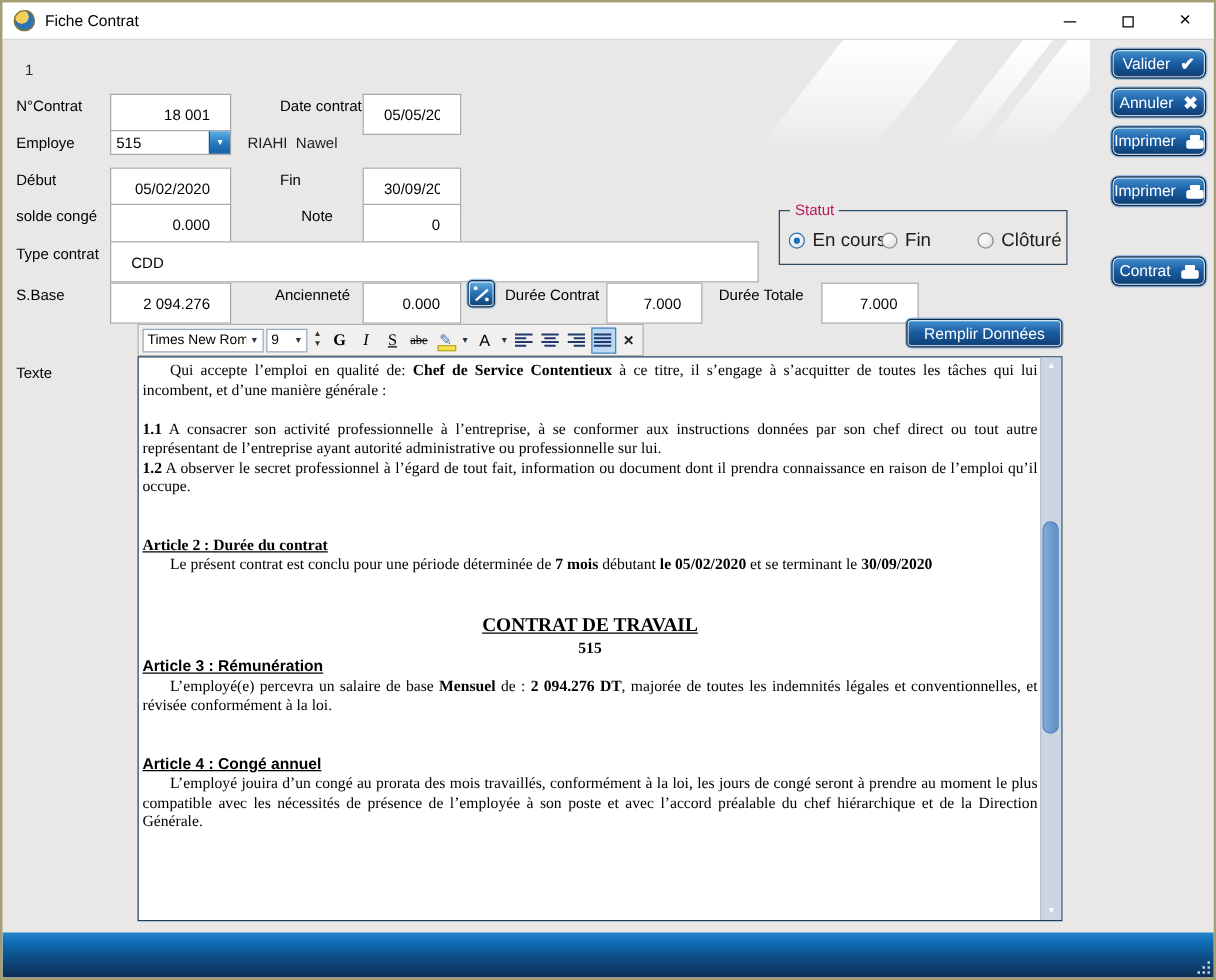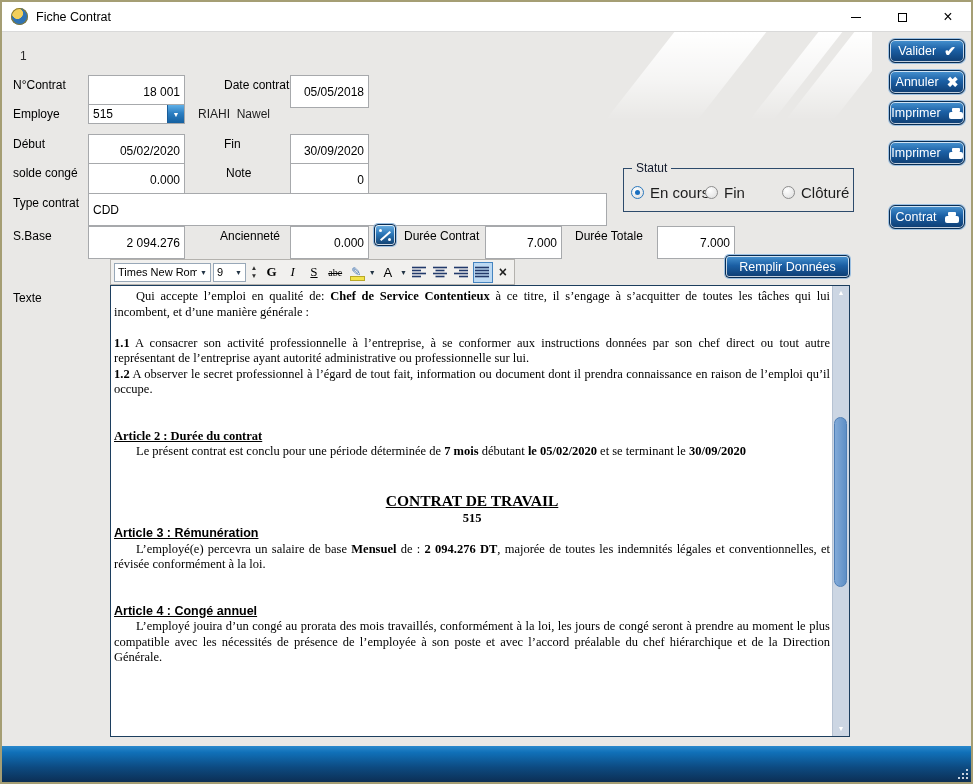--- a/index.html
+++ b/index.html
@@ -27,41 +27,41 @@
   .stripes{position:absolute;left:560px;top:30px;width:310px;height:88px;overflow:hidden;pointer-events:none;}
   .stripe{position:absolute;top:0;height:88px;transform:skewX(-38deg);
     background:linear-gradient(180deg,#ffffff 0%, rgba(255,255,255,0.55) 55%, rgba(255,255,255,0) 100%);}
   .stripe.s1{left:78px;width:92px;}
   .stripe.s2{left:222px;width:24px;}
   .stripe.s3{left:258px;width:48px;}
 
   
   .lbl{position:absolute;font-size:12px;color:#000000;white-space:nowrap;}
   .fld{position:absolute;height:33px;border:1px solid #a7a9ac;background:#fff;font-family:"Liberation Sans",sans-serif;
-       font-size:12px;color:#000;padding:0 4px;outline:none;}
+       font-size:12px;color:#000;padding:0 16px;outline:none;}
   .fld.num{text-align:right;}
   .static-name{position:absolute;font-size:12px;color:#1d1d1d;}
 
   
   .combo{position:absolute;height:20px;border:1px solid #a7a9ac;background:#fff;display:flex;}
   .combo .val{flex:1;font-size:12px;padding:2px 0 0 4px;color:#000;}
   .combo .arrow-btn{width:17px;height:100%;background:linear-gradient(180deg,#5fb0e8 0%,#2d7fc2 45%,#1460a0 100%);
     border-left:1px solid #1a5c98;display:flex;align-items:center;justify-content:center;color:#fff;font-size:7px;}
 
   
   .mini-btn{position:absolute;width:22px;height:22px;border-radius:4px;border:1px solid #0a2c52;
     background:linear-gradient(180deg,#6db1e4 0%,#2a76b8 45%,#11406f 100%);
     box-shadow:inset 0 0 0 1px rgba(255,255,255,.8), 0 0 0 1px #9cc0e2;}
   .mini-btn .diag{position:absolute;left:4px;top:10px;width:13px;height:2px;background:#fff;transform:rotate(-42deg);}
   .mini-btn .d1,.mini-btn .d2{position:absolute;width:3px;height:3px;background:#fff;border-radius:50%;}
   .mini-btn .d1{left:4px;top:4px;} .mini-btn .d2{right:4px;bottom:4px;}
 
   
   .groupbox{position:absolute;border:1px solid #2d4a6b;}
-  .groupbox .legend{position:absolute;top:-8px;left:8px;background:#e9e8e6;padding:0 4px;font-size:12px;color:#0f172a;}
+  .groupbox .legend{position:absolute;top:-8px;left:8px;background:#e9e8e6;padding:0 4px;font-size:12px;color:#be185d;}
   .radio-opt{position:absolute;display:flex;align-items:center;gap:6px;font-size:15px;color:#1d1d1d;}
   .radio-circ{width:13px;height:13px;border-radius:50%;border:1px solid #8d8d8d;background:radial-gradient(circle at 35% 30%,#ffffff,#dcdcdc);position:relative;}
   .radio-opt.checked .radio-circ{border-color:#2b78bd;}
   .radio-opt.checked .radio-circ::after{content:"";position:absolute;left:3px;top:3px;width:5px;height:5px;border-radius:50%;background:#1a6fc0;}
 
   
   .blue-btn{position:absolute;height:24px;border-radius:6px;border:1px solid #082c52;
     background:linear-gradient(180deg,#4793d1 0%,#1b5fa4 45%,#0e3d72 100%);
     box-shadow:inset 0 0 0 1px rgba(255,255,255,.75), 0 0 0 1px #9cc0e2;
     color:#fff;font-size:12.5px;display:flex;align-items:center;justify-content:center;gap:8px;cursor:default;}
@@ -162,21 +162,21 @@
   </div>
   <span class="static-name" style="left:196px;top:105px;white-space:pre;">RIAHI  Nawel</span>
 
   <label class="lbl" style="left:11px;top:135px;">Début</label>
   <input class="fld num" style="left: 86px; top: 132px; width: 97px;" value="05/02/2020">
   <label class="lbl" style="left:222px;top:135px;">Fin</label>
   <input class="fld num" style="left: 288px; top: 132px; width: 79px;" value="30/09/2020">
 
   <label class="lbl" style="left:11px;top:164px;">solde congé</label>
   <input class="fld num" style="left: 86px; top: 161px; width: 97px;" value="0.000">
-  <label class="lbl" style="left:224px;top:164px;">Note</label>
+  <label class="lbl" style="left:239px;top:164px;">Note</label>
   <input class="fld num" style="left: 288px; top: 161px; width: 79px;" value="0">
 
   <label class="lbl" style="left:11px;top:194px;">Type contrat</label>
   <input class="fld" style="left: 86px; top: 191px; width: 519px;" value="CDD">
 
   <div class="groupbox" style="left:621px;top:166px;width:231px;height:44px;">
     <span class="legend">Statut</span>
     <div class="radio-opt checked" style="left:7px;top:15px;">
       <span class="radio-circ"></span>
       <span>En cours</span>

